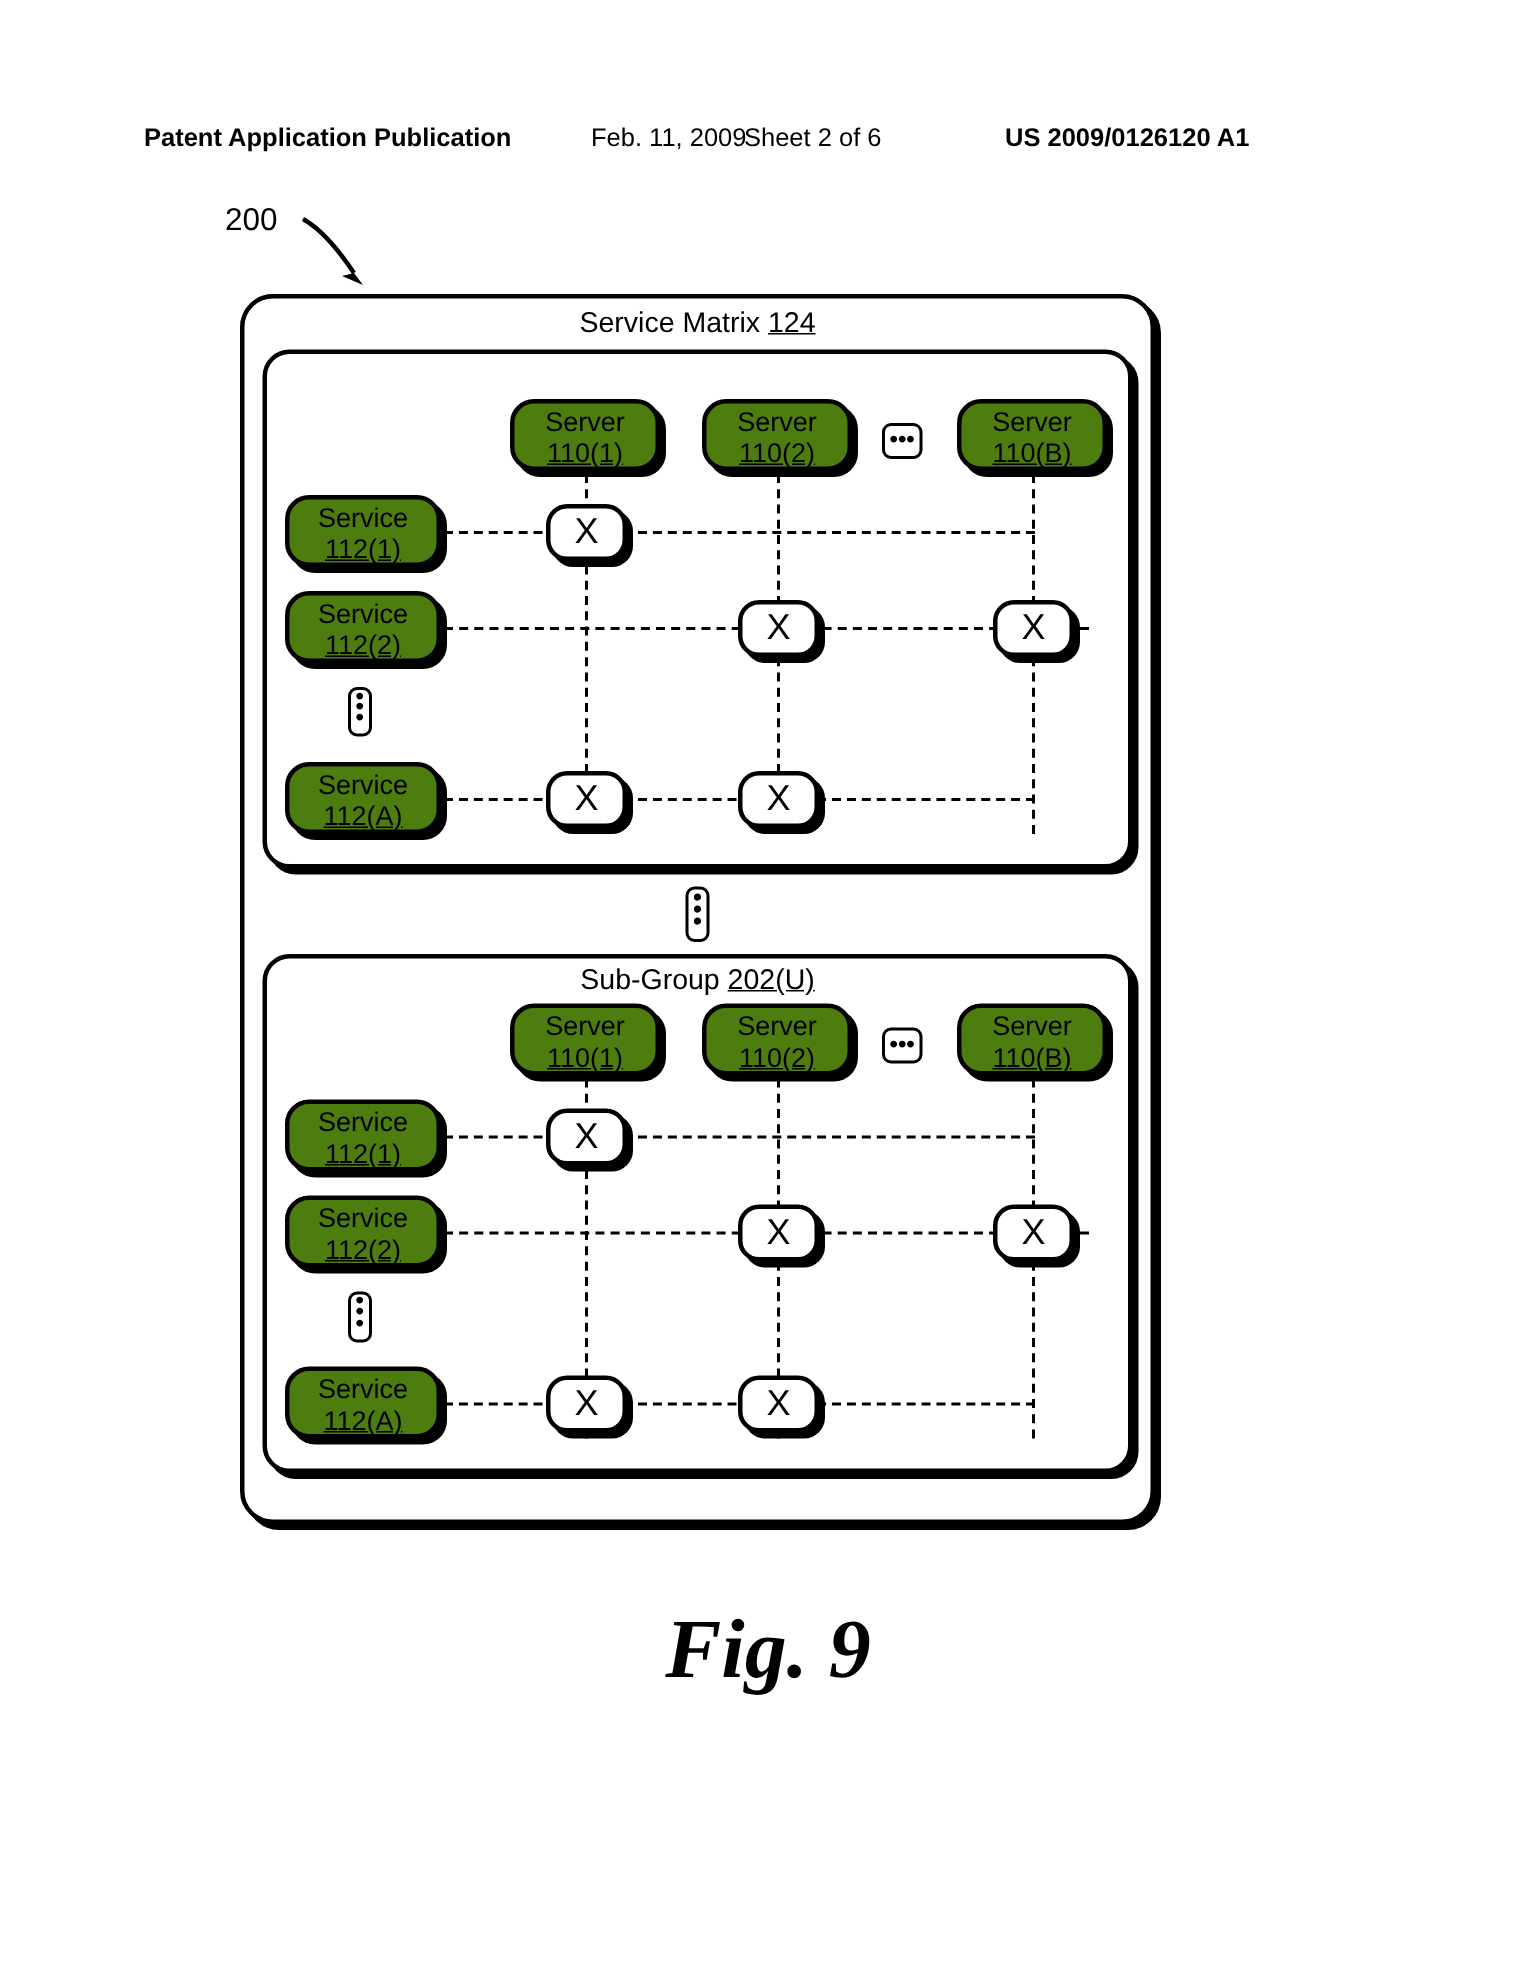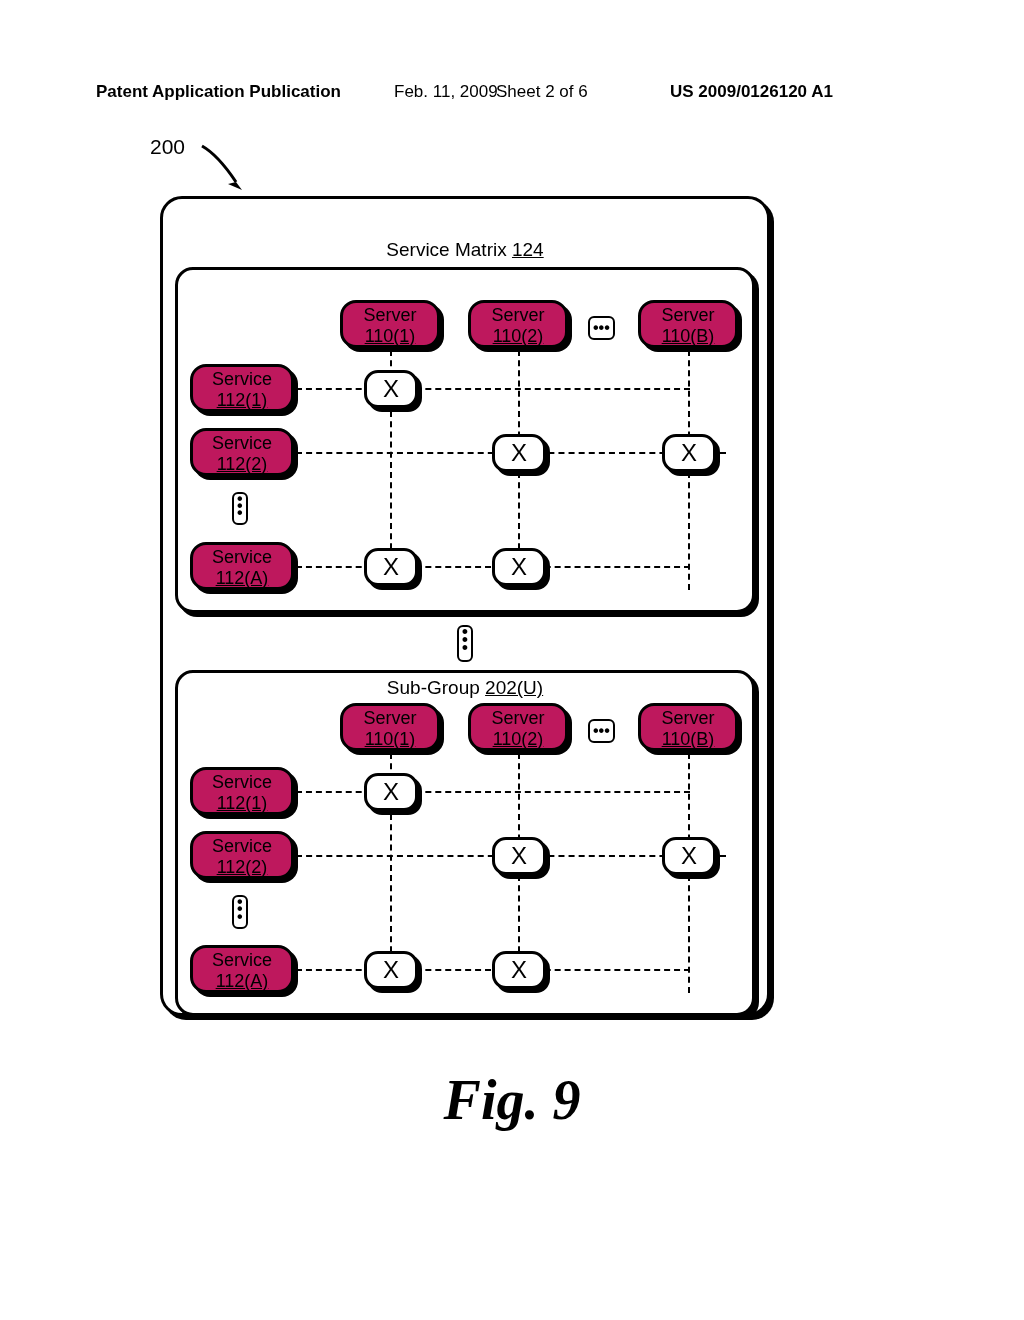--- a/index.html
+++ b/index.html
@@ -56,21 +56,20 @@
     height: 820px;
     border-radius: 22px;
     background: #000;
     z-index: -1;
   }
 
   .matrix-title {
     text-align: center;
     font-size: 19px;
     padding-top: 6px;
-    margin-top: 34px;
   }
   .u { text-decoration: underline; }
 
   .subgroup-wrap {
     position: relative;
     margin: 6px 12px 0 12px;
   }
   .subgroup {
     position: relative;
     border: 3px solid #000;
@@ -91,21 +90,21 @@
   .subgroup-title {
     text-align: center;
     font-size: 19px;
     padding-top: 4px;
   }
 
   .node {
     position: absolute;
     border: 3px solid #000;
     border-radius: 16px;
-    background: #be185d;
+    background: #4d7c0f;
     text-align: center;
     font-size: 18px;
     line-height: 1.15;
     z-index: 5;
   }
   .node-shadow {
     position: absolute;
     background: #000;
     border-radius: 16px;
     z-index: 4;

